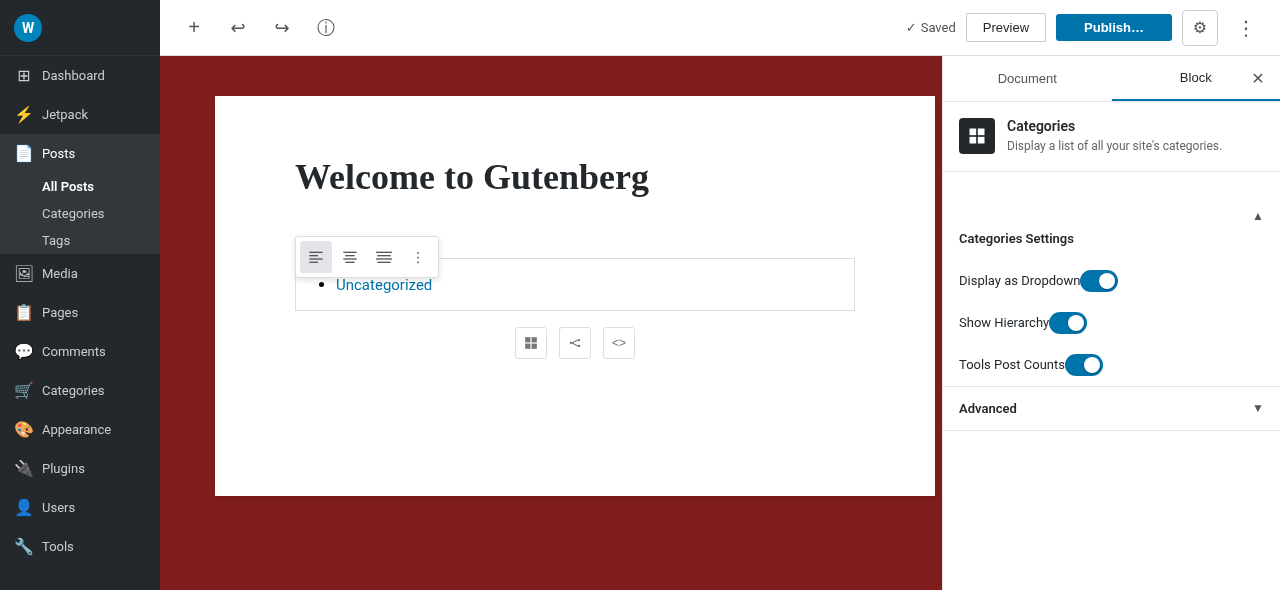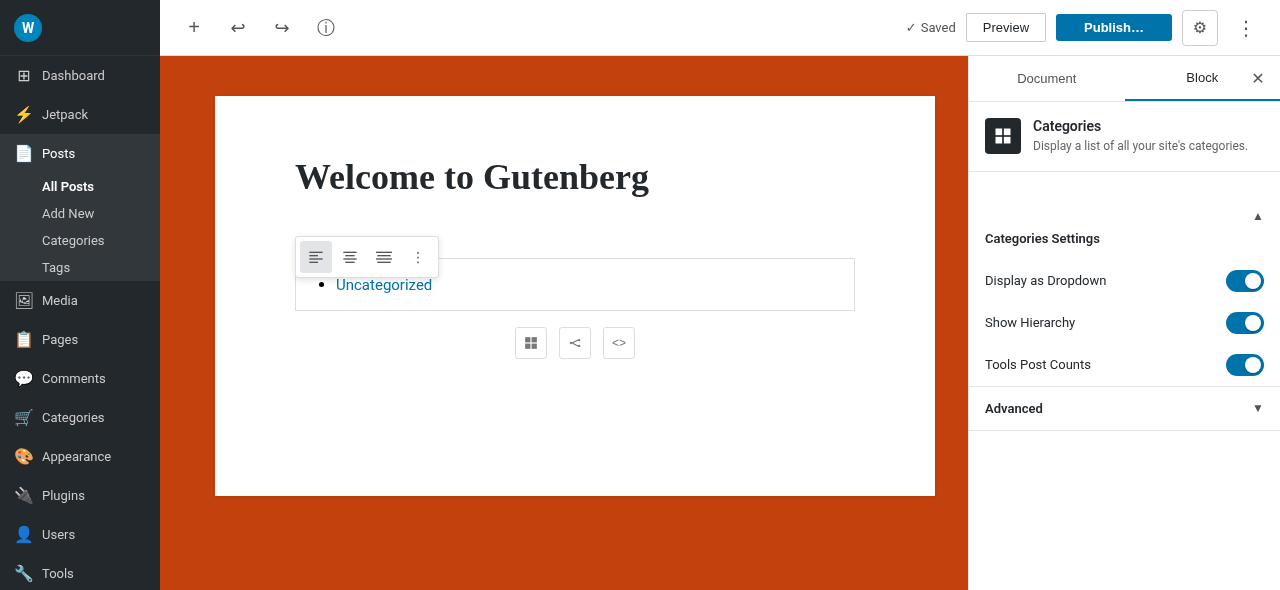--- a/index.html
+++ b/index.html
@@ -141,21 +141,21 @@
       cursor: pointer;
       text-decoration: none;
     }
     .sidebar-submenu .sidebar-sub-item.active-sub { color: #fff; font-weight: 600; }
 
     
     .editor-area {
       flex: 1;
       margin-left: 160px;
       margin-right: 290px;
-      background: #c2410c;
+      background: #7f1d1d;
       overflow-y: auto;
       padding: 40px 20px;
       min-height: 100%;
     }
     .editor-canvas {
       background: #fff;
       max-width: 720px;
       margin: 0 auto;
       padding: 60px 80px;
       min-height: 400px;
@@ -223,21 +223,21 @@
       background: #fff;
       border-radius: 3px;
       display: flex; align-items: center; justify-content: center;
       cursor: pointer;
       font-size: 14px;
       color: #777;
     }
 
     
     .right-panel {
-      width: 312px;
+      width: 338px;
       background: #fff;
       border-left: 1px solid #e2e4e7;
       position: fixed;
       top: 56px;
       right: 0;
       height: calc(590px - 56px);
       overflow-y: auto;
       display: flex;
       flex-direction: column;
     }
@@ -321,21 +321,20 @@
       font-weight: 600;
       color: #23282d;
       margin-top: 45px;
     }
     .chevron-up { font-size: 12px; color: #555; }
     .chevron-down { font-size: 12px; color: #555; }
 
     .panel-setting-row {
       display: flex;
       align-items: center;
-      justify-content: space-between;
       padding: 10px 16px;
     }
     .panel-setting-label {
       font-size: 13px;
       color: #23282d;
     }
 
     
     .toggle-switch {
       width: 38px; height: 22px;
@@ -388,21 +387,20 @@
   <a class="sidebar-item">
     <span class="sidebar-icon">⚡</span>
     <span>Jetpack</span>
   </a>
   <a class="sidebar-item active-parent">
     <span class="sidebar-icon">📄</span>
     <span>Posts</span>
   </a>
   <div class="sidebar-submenu">
     <a class="sidebar-sub-item active-sub">All Posts</a>
-    <a class="sidebar-sub-item">Add New</a>
     <a class="sidebar-sub-item">Categories</a>
     <a class="sidebar-sub-item">Tags</a>
   </div>
   <a class="sidebar-item">
     <span class="sidebar-icon">🖼</span>
     <span>Media</span>
   </a>
   <a class="sidebar-item">
     <span class="sidebar-icon">📋</span>
     <span>Pages</span>

